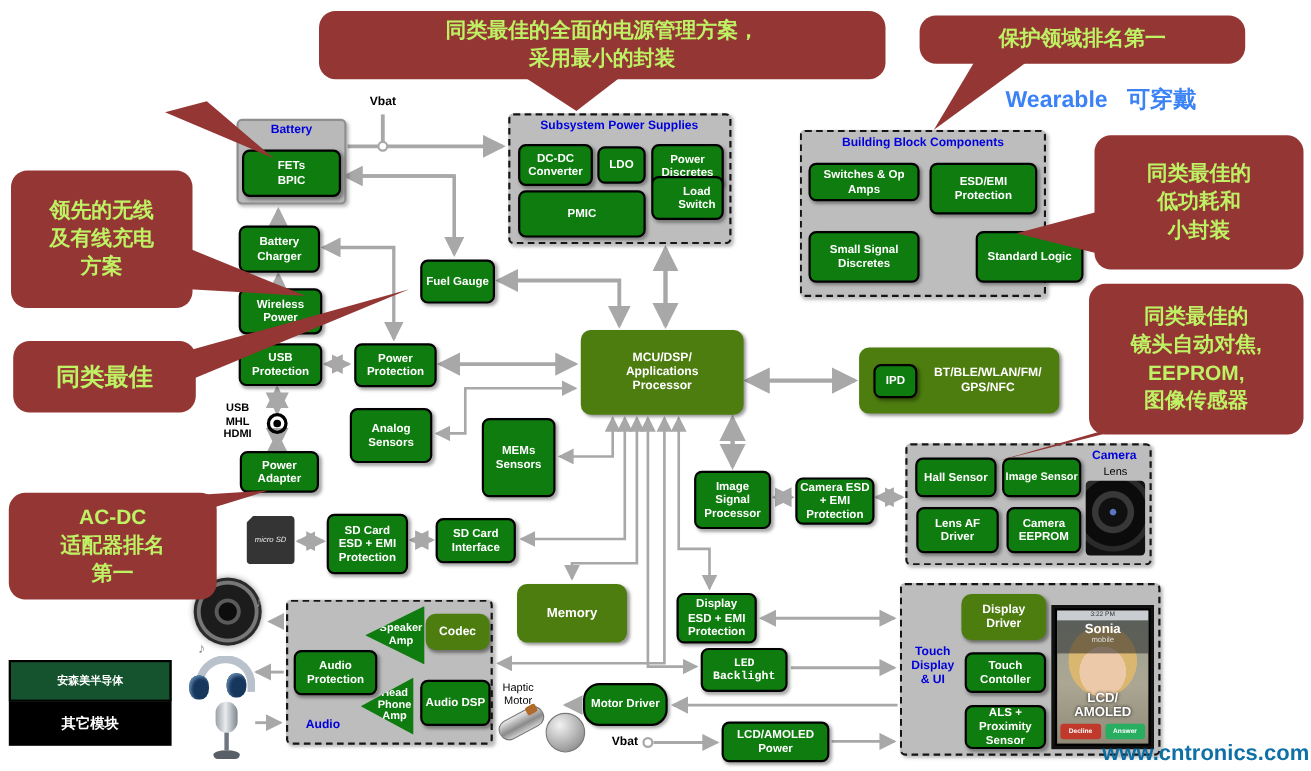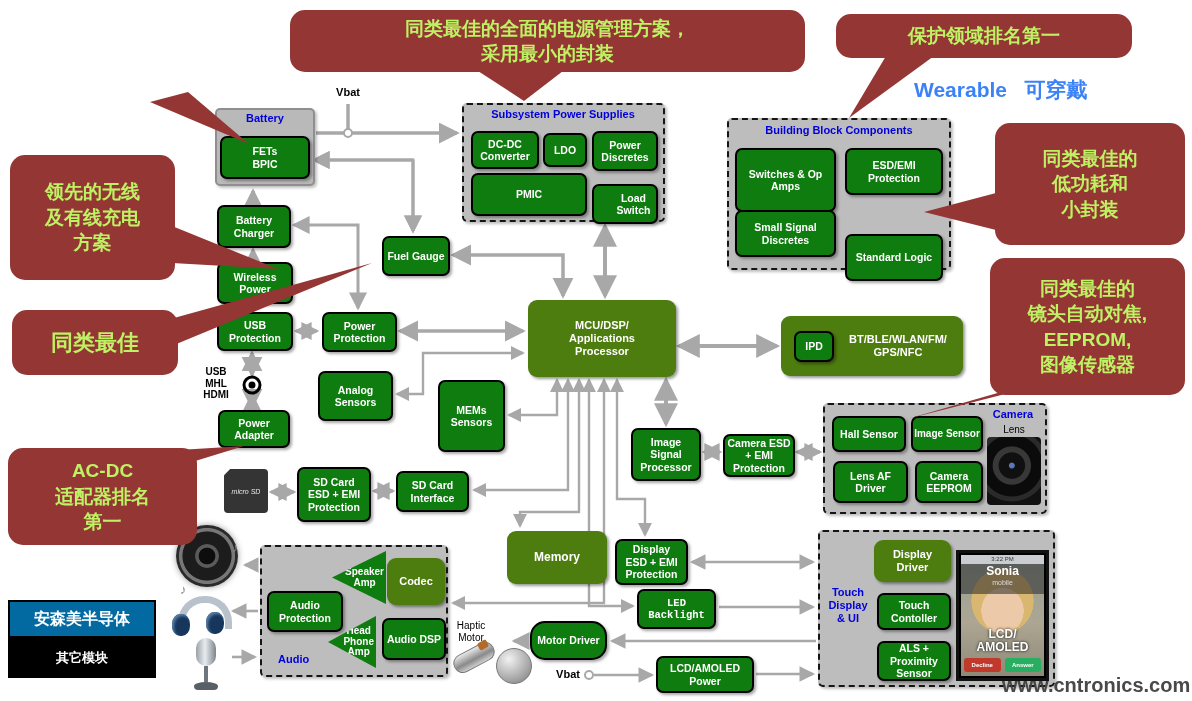--- a/index.html
+++ b/index.html
@@ -20,25 +20,25 @@
         white-space:pre-line;line-height:1.2;}
   .callout{position:absolute;background:#943634;border-radius:15px;color:#bef264;font-weight:bold;
         text-align:center;white-space:pre-line;display:flex;align-items:center;justify-content:center;
         line-height:1.34;font-size:19px;}
   .lbl{position:absolute;color:#000;font-size:11px;white-space:pre-line;line-height:1.15;text-align:center;}
   .bold{font-weight:bold;}
   .tri{position:absolute;background:#0e7c0e;clip-path:polygon(0 50%,100% 0,100% 100%);
         color:#fff;font-weight:bold;font-size:10px;line-height:1.05;display:flex;align-items:center;
         justify-content:flex-end;text-align:center;white-space:pre-line;
         filter:drop-shadow(1px 1px 1px rgba(0,0,0,.5));padding-right:2px;box-sizing:border-box;}
-  .legend-green{position:absolute;background:#0369a1;border:2px solid #000;color:#fff;font-weight:bold;
-        font-size:16px;display:flex;align-items:center;justify-content:center;box-sizing:border-box;}
+  .legend-green{position:absolute;background:#14532d;border:2px solid #000;color:#fff;font-weight:bold;
+        font-size:10px;display:flex;align-items:center;justify-content:center;box-sizing:border-box;}
   .legend-black{position:absolute;background:#000;color:#fff;font-weight:bold;font-size:13px;
         display:flex;align-items:center;justify-content:center;box-sizing:border-box;}
-  .watermark{position:absolute;color:#404040;font-size:20px;font-weight:bold;opacity:.95;}
+  .watermark{position:absolute;color:#0369a1;font-size:20px;font-weight:bold;opacity:.95;}
   
   .phone{position:absolute;border:3px solid #111;background:#000;box-sizing:border-box;}
   .phone .screen{position:absolute;left:2px;top:2px;right:2px;bottom:2px;overflow:hidden;
         background:
           radial-gradient(ellipse 46% 34% at 50% 46%, #ecc9a8 0 55%, rgba(0,0,0,0) 56%),
           radial-gradient(ellipse 62% 44% at 50% 38%, #d9b770 0 60%, rgba(0,0,0,0) 61%),
           linear-gradient(180deg,#96a096 0%,#aca693 55%,#8f8a78 100%);}
   .phone .statusbar{position:absolute;left:0;top:0;right:0;height:9px;background:#c9cdd2;
         color:#333;font-size:6px;line-height:9px;text-align:center;}
   .phone .callerband{position:absolute;left:0;top:9px;right:0;height:30px;background:rgba(40,40,40,.55);
@@ -169,30 +169,30 @@
 Sensors</div>
   <div class="gbox" style="left:438px;top:380px;width:67px;height:72px;">MEMs
 Sensors</div>
 
   <div class="gbox" style="left:471px;top:131px;width:68px;height:38px;">DC-DC
 Converter</div>
   <div class="gbox" style="left:543px;top:133px;width:44px;height:34px;">LDO</div>
   <div class="gbox" style="left:592px;top:131px;width:66px;height:40px;">Power
 Discretes</div>
   <div class="gbox" style="left:471px;top:173px;width:116px;height:43px;">PMIC</div>
-  <div class="gbox" style="left:592px;top:184px;width:66px;height:40px;padding-left:17px;">Load
+  <div class="gbox" style="left:592px;top:160px;width:66px;height:40px;padding-left:17px;">Load
 Switch</div>
 
-  <div class="gbox" style="left:735px;top:148px;width:101px;height:64px;">Switches &amp; Op
+  <div class="gbox" style="left:735px;top:148px;width:101px;height:35px;">Switches &amp; Op
 Amps</div>
   <div class="gbox" style="left:845px;top:148px;width:98px;height:47px;">ESD/EMI
 Protection</div>
   <div class="gbox" style="left:735px;top:210px;width:101px;height:47px;">Small Signal
 Discretes</div>
-  <div class="gbox" style="left:845px;top:210px;width:98px;height:47px;margin-top:24px;">Standard Logic</div>
+  <div class="gbox" style="left:887px;top:210px;width:98px;height:47px;">Standard Logic</div>
 
   <div class="kbox" style="left:528px;top:300px;width:148px;height:77px;">MCU/DSP/
 Applications
 Processor</div>
 
   <div class="kbox" style="left:781px;top:316px;width:182px;height:60px;padding-left:52px;">BT/BLE/WLAN/FM/
 GPS/NFC</div>
   <div class="gbox" style="left:794px;top:331px;width:40px;height:31px;">IPD</div>
 
   <div class="gbox" style="left:631px;top:428px;width:70px;height:53px;">Image
@@ -206,34 +206,34 @@
   <div class="gbox" style="left:833px;top:461px;width:75px;height:42px;">Lens AF
 Driver</div>
   <div class="gbox" style="left:915px;top:461px;width:68px;height:42px;">Camera
 EEPROM</div>
 
   <div class="gbox" style="left:297px;top:467px;width:74px;height:55px;">SD Card
 ESD + EMI
 Protection</div>
   <div class="gbox" style="left:396px;top:471px;width:73px;height:41px;">SD Card
 Interface</div>
-  <div class="kbox" style="left:470px;top:531px;width:100px;height:53px;font-size:12px;margin-left:37px;">Memory</div>
+  <div class="kbox" style="left:470px;top:531px;width:100px;height:53px;font-size:12px;">Memory</div>
 
   <div class="gbox" style="left:615px;top:539px;width:73px;height:46px;">Display
 ESD + EMI
 Protection</div>
   <div class="gbox" style="left:637px;top:589px;width:79px;height:40px;font-family:Liberation Mono, monospace;">LED
 Backlight</div>
   <div class="gbox" style="left:530px;top:621px;width:77px;height:39px;border-radius:15px;">Motor Driver</div>
   <div class="gbox" style="left:656px;top:656px;width:98px;height:37px;">LCD/AMOLED
 Power</div>
 
   <div class="tri" style="left:332px;top:551px;width:54px;height:53px;">Speaker
 Amp</div>
-  <div class="kbox" style="left:387px;top:558px;width:58px;height:47px;">Codec</div>
+  <div class="kbox" style="left:387px;top:558px;width:58px;height:33px;">Codec</div>
   <div class="gbox" style="left:267px;top:591px;width:76px;height:41px;">Audio
 Protection</div>
   <div class="tri" style="left:328px;top:616px;width:48px;height:52px;">Head
 Phone
 Amp</div>
   <div class="gbox" style="left:382px;top:618px;width:64px;height:42px;">Audio DSP</div>
 
   <div class="kbox" style="left:874px;top:540px;width:77px;height:42px;">Display
 Driver</div>
   <div class="gbox" style="left:877px;top:593px;width:74px;height:37px;">Touch

